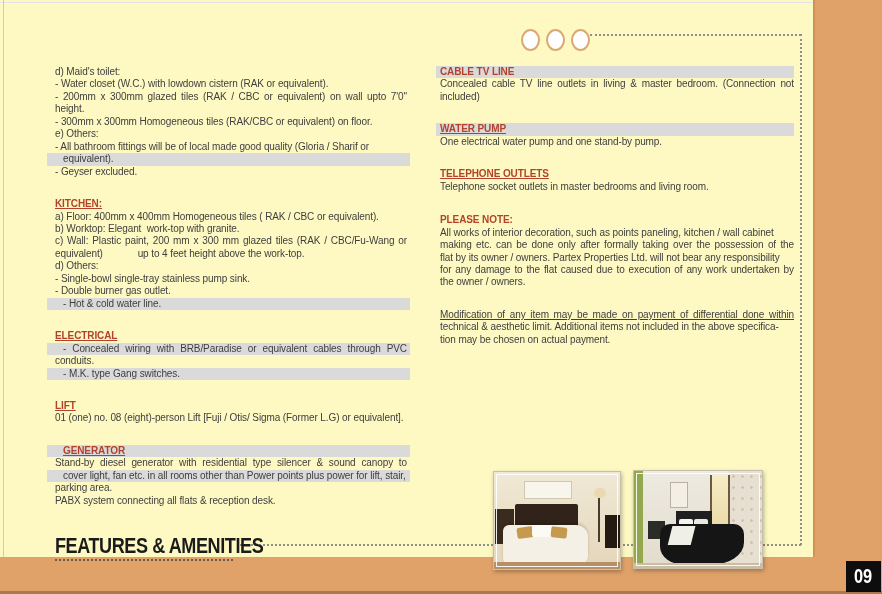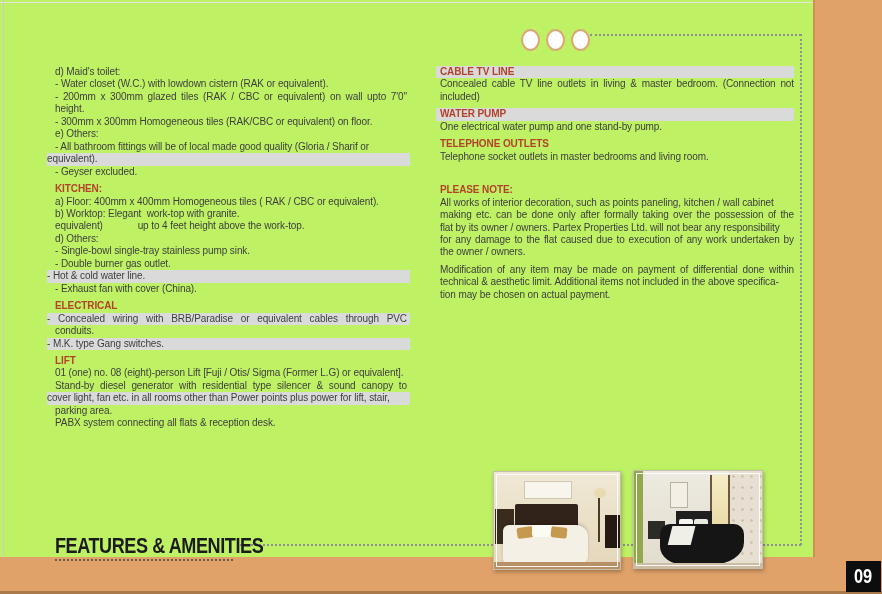--- a/index.html
+++ b/index.html
@@ -1,16 +1,16 @@
 <!DOCTYPE html>
 <html><head>
 <meta charset="utf-8">
 <style>
   html,body{margin:0;padding:0;background:#ffffff;}
-  .stage{position:relative;width:882px;height:594px;background:#bef264;overflow:hidden;
+  .stage{position:relative;width:882px;height:594px;background:#fef9c3;overflow:hidden;
          font-family:"Liberation Sans",sans-serif;}
 
   
   .band-right{position:absolute;left:813px;top:0;width:69px;height:594px;background:#e0a269;border-left:2px solid #cf9254;}
   .band-bottom{position:absolute;left:0;top:557px;width:882px;height:37px;background:#e0a269;}
   .bottom-edge{position:absolute;left:0;top:591px;width:882px;height:3px;background:rgba(90,62,32,.40);}
   .top-edge{position:absolute;left:0;top:2px;width:813px;height:1px;background:#e4e4e4;}
   .left-edge-line{position:absolute;left:3px;top:0;width:1px;height:557px;background:#cbcbcb;}
 
   
@@ -26,25 +26,25 @@
   
   .title{position:absolute;left:55px;top:533px;font-size:22px;font-weight:800;color:#1b1b1b;
          letter-spacing:-0.5px;transform:scaleX(.82);transform-origin:left center;white-space:nowrap;z-index:2;}
 
   
   .col{position:absolute;top:66px;font-size:10px;line-height:12.45px;color:#3e3e3e;letter-spacing:-0.1px;}
   .col-left{left:55px;width:352px;}
   .col-right{left:440px;width:354px;}
   .tline{min-height:12.45px;white-space:pre-wrap;}
   .head{color:#b2432a;font-weight:700;}
-  .gap{margin-top:5px;}
+  .gap{margin-top:20px;text-decoration:underline;}
   .gap2{margin-top:21px;}
   .just{text-align:justify;text-align-last:justify;white-space:normal;}
   .nowrap{white-space:nowrap;}
-  .col-left .bar{background:#dadada;margin-left:-8px;padding-left:0;margin-right:-3px;padding-right:3px;}
+  .col-left .bar{background:#dadada;margin-left:-8px;padding-left:16px;margin-right:-3px;padding-right:3px;}
   .col-right .bar{background:#dadada;margin-left:-4px;padding-left:4px;}
 
   
   .photo{position:absolute;border:1px solid #c6bfae;box-shadow:1px 2px 4px rgba(0,0,0,.28);overflow:hidden;z-index:5;}
   .photo .frame{position:absolute;inset:2px;border:1px solid rgba(255,255,255,.9);z-index:9;}
   .photo .part{position:absolute;}
   #photo1{left:493px;top:471px;width:126px;height:97px;background:linear-gradient(#f0e9d6,#e4d6ba);}
   #photo2{left:633px;top:470px;width:128px;height:97px;background:linear-gradient(#edeae1,#e2dccd);}
 
   
@@ -80,32 +80,33 @@
       <div class="tline just">- 200mm x 300mm glazed tiles (RAK / CBC or equivalent) on wall upto 7'0"</div>
       <div class="tline">height.</div>
       <div class="tline">- 300mm x 300mm Homogeneous tiles (RAK/CBC or equivalent) on floor.</div>
       <div class="tline">e) Others:</div>
       <div class="tline nowrap">- All bathroom fittings will be of local made good quality (Gloria / Sharif  or</div>
       <div class="tline bar">equivalent).</div>
       <div class="tline">- Geyser excluded.</div>
       <div class="tline head gap">KITCHEN:</div>
       <div class="tline">a) Floor: 400mm x 400mm Homogeneous tiles ( RAK / CBC or equivalent).</div>
       <div class="tline">b) Worktop: Elegant  work-top with granite.</div>
+      <div class="tline just">c) Wall: Plastic paint, 200 mm x 300 mm glazed tiles (RAK / CBC/Fu-Wang or</div>
       <div class="tline">equivalent)             up to 4 feet height above the work-top.</div>
       <div class="tline">d) Others:</div>
       <div class="tline">- Single-bowl single-tray stainless pump sink.</div>
       <div class="tline">- Double burner gas outlet.</div>
       <div class="tline bar">- Hot &amp; cold water line.</div>
-      <div class="tline">- Exhaust fan with cover (China).</div>
       <div class="tline head gap">ELECTRICAL</div>
       <div class="tline bar just">- Concealed wiring with BRB/Paradise or equivalent cables through PVC</div>
       <div class="tline">conduits.</div>
       <div class="tline bar">- M.K. type Gang switches.</div>
       <div class="tline head gap">LIFT</div>
       <div class="tline nowrap">01 (one) no. 08 (eight)-person Lift  [Fuji / Otis/ Sigma (Former L.G) or equivalent].</div>
+      <div class="tline head bar gap">GENERATOR</div>
       <div class="tline just">Stand-by diesel generator with residential type silencer &amp; sound canopy to</div>
       <div class="tline bar nowrap">cover light, fan etc. in all rooms other than Power points plus power for lift, stair,</div>
       <div class="tline">parking area.</div>
       <div class="tline">PABX system connecting all flats &amp; reception desk.</div>
     </div>
   <div class="col col-right" id="right-lines">
       <div class="tline head bar">CABLE TV LINE</div>
       <div class="tline just">Concealed cable TV line outlets in living &amp; master bedroom. (Connection not</div>
       <div class="tline">included)</div>
       <div class="tline head bar gap">WATER PUMP</div>

